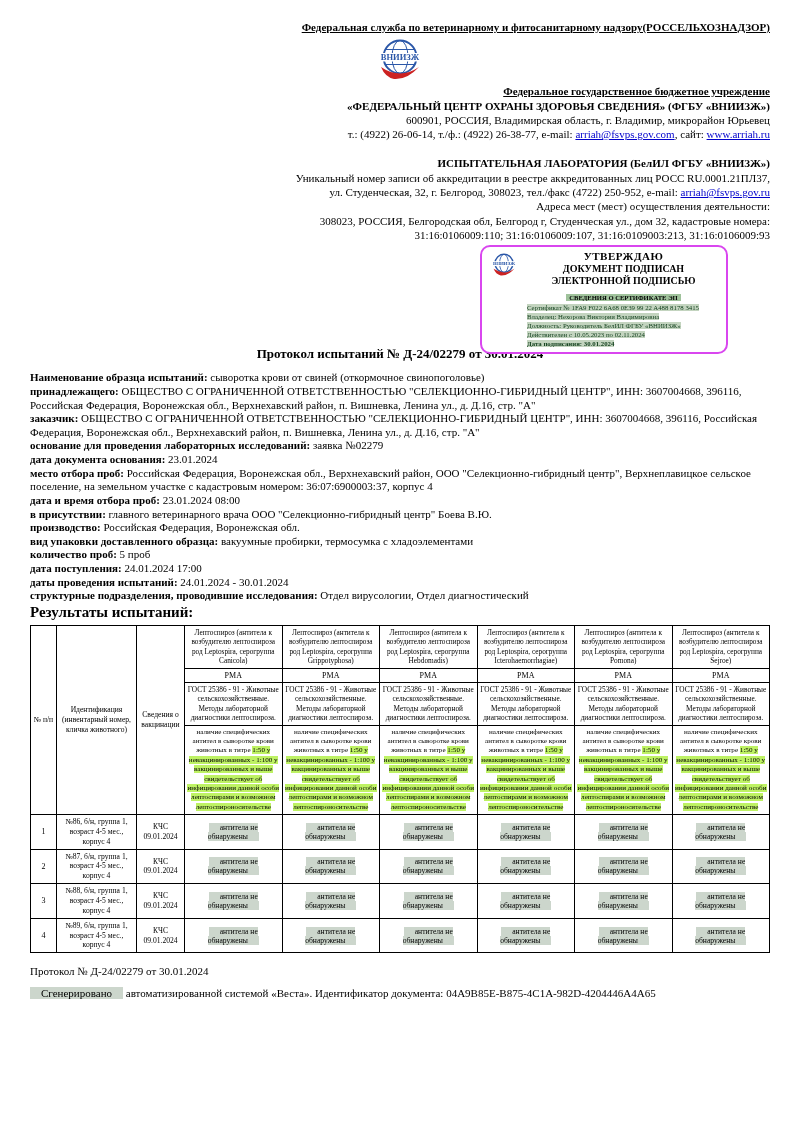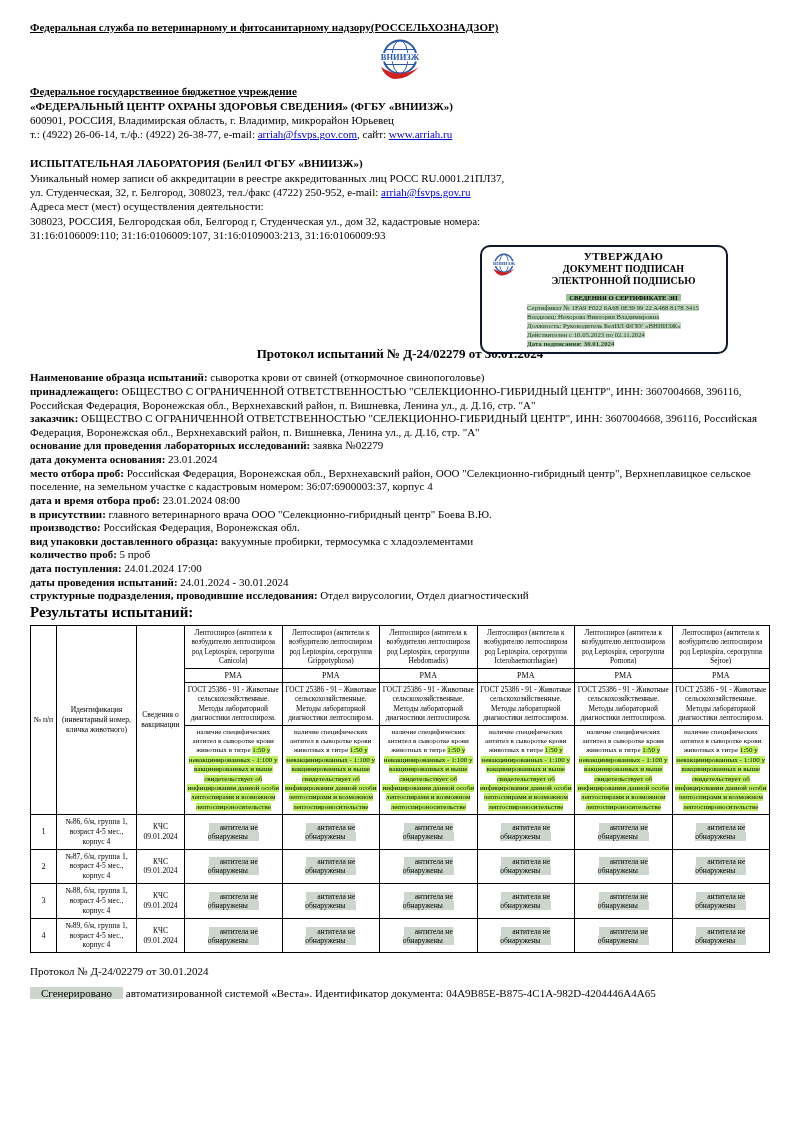--- a/index.html
+++ b/index.html
@@ -2,32 +2,32 @@
 <html><head>
 <meta charset="utf-8">
 <style>
   * { margin:0; padding:0; box-sizing:border-box; }
   html,body { background:#888; }
   body { font-family:"Liberation Serif", serif; color:#000; }
   .page {
     width:800px; height:1132px; background:#fff; margin:0 auto;
     padding:20px 30px 8px 30px; position:relative; overflow:hidden;
   }
-  .center { text-align:left; }
+  .center { text-align:right; }
   .b { font-weight:bold; }
   .u { text-decoration:underline; }
   .hdr-line { font-size:11px; line-height:1.3; }
   a.link { color:#0000cc; text-decoration:underline; cursor:pointer; }
   .logo { display:block; margin:3px auto 1px auto; }
   .lab-block { margin-top:15px; }
   
   .stamp-wrap { position:relative; height:98px; }
   .stamp {
     position:absolute; left:450px; top:3px; width:248px;
-    border:2px solid #0f172a; border-radius:10px; padding:3px 6px 4px 5px;
+    border:2px solid #d946ef; border-radius:10px; padding:3px 6px 4px 5px;
     display:flex; gap:6px; background:#fff;
   }
   .stamp-body { flex:1; text-align:center; }
   .stamp-approve { font-size:11px; font-weight:bold; letter-spacing:0.5px; }
   .stamp-signed { font-size:10px; font-weight:bold; line-height:1.15; margin-top:1px; }
   .stamp-certlabel { font-size:6.6px; font-weight:bold; background:#9fc29b; display:inline-block; padding:0 3px; margin-top:1px; }
   .stamp-line { font-size:6.8px; line-height:1.3; color:#14421f; text-align:left; }
   .stamp-line .hl { background:#c3d4bf; }
   
   .doc-title { font-size:13px; font-weight:bold; text-align:center; margin:6px 0 9px 0; }

